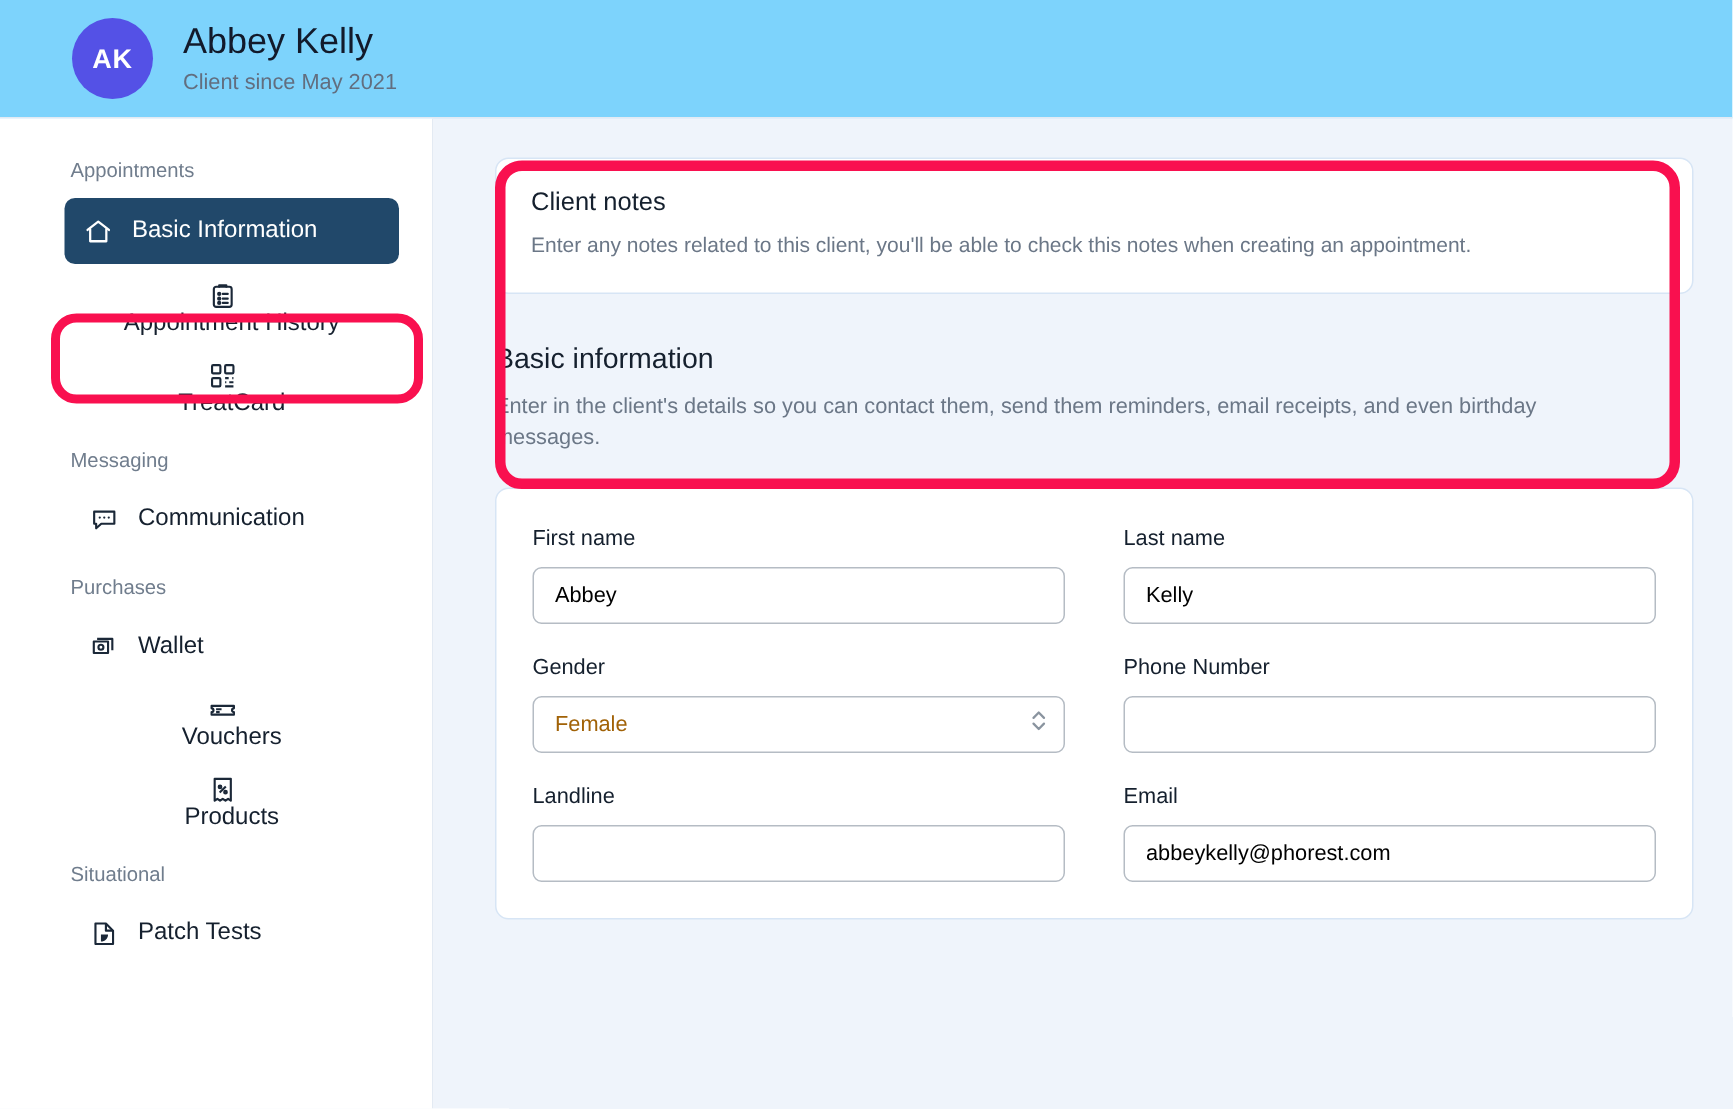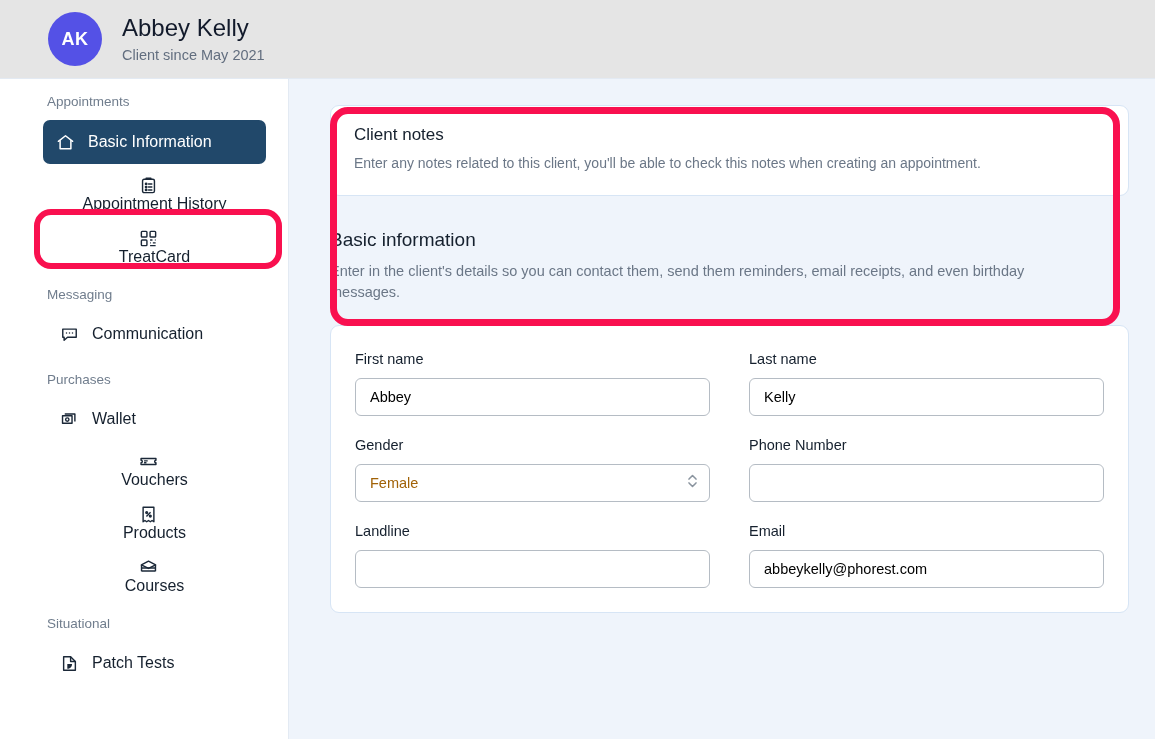--- a/index.html
+++ b/index.html
@@ -8,21 +8,21 @@
     width: 1155px; height: 739px;
     overflow: hidden;
     background: #ffffff;
     font-family: "Liberation Sans", sans-serif;
     -webkit-font-smoothing: antialiased;
   }
 
   
   .header {
     height: 79px;
-    background: #e5e5e5;
+    background: #7dd3fc;
     display: flex;
     align-items: center;
     padding-left: 48px;
     border-bottom: 1px solid #e3eaf3;
     position: relative;
   }
   .avatar {
     width: 54px; height: 54px;
     border-radius: 50%;
     background: #5451e6;
@@ -62,21 +62,21 @@
     position: relative;
   }
   .nav-section-title {
     font-size: 13.5px;
     color: #707d8d;
     padding: 0 0 0 47px;
     margin-top: 16px;
     margin-bottom: 9px;
     line-height: 18px;
   }
-  .nav-section-title.first { margin-top: 0; }
+  .nav-section-title.first { margin-top: 12px; }
   .nav-item {
     display: flex;
     align-items: center;
     margin: 0 26px 0 47px;
     height: 42px;
     padding: 0 12px;
     border-radius: 7px;
     color: #15202e;
     font-size: 16px;
     cursor: pointer;
@@ -336,30 +336,20 @@
         <svg width="19" height="19" viewBox="0 0 24 24" fill="none" stroke="#1b2838" stroke-width="1.8" stroke-linejoin="round">
           <path d="M5.2 2.8h13.6v18.4l-2.3-1.6-2.2 1.6-2.3-1.6-2.3 1.6-2.2-1.6-2.3 1.6z"></path>
           <path d="M9.4 14.4 14.6 9.2"></path>
           <circle cx="9.7" cy="9.6" r="1.1"></circle>
           <circle cx="14.3" cy="14" r="1.1"></circle>
         </svg>
       </span>
       <span>Products</span>
     </div>
 
-    <div class="nav-item">
-      <span class="nav-icon">
-        <svg width="19" height="19" viewBox="0 0 24 24" fill="none" stroke="#1b2838" stroke-width="1.8" stroke-linejoin="round">
-          <path d="M12 4 3 8.6l9 4.6 9-4.6z"></path>
-          <path d="M3.2 12.6h17.6M3.2 16.4h17.6"></path>
-          <path d="M3.2 8.8v7.8M20.8 8.8v7.8"></path>
-        </svg>
-      </span>
-      <span>Courses</span>
-    </div>
 
     <div class="nav-section-title">Situational</div>
 
     <div class="nav-item">
       <span class="nav-icon">
         <svg width="19" height="19" viewBox="0 0 24 24" fill="none" stroke="#1b2838" stroke-width="1.8" stroke-linejoin="round">
           <path d="M4.6 3.4h8.8l6 6v11.2H4.6z"></path>
           <path d="M13.4 3.4v6h6"></path>
           <path d="M9.2 18.6c3.4 0 6-2.6 6-6h-6z" fill="#1b2838" stroke="none"></path>
         </svg>

